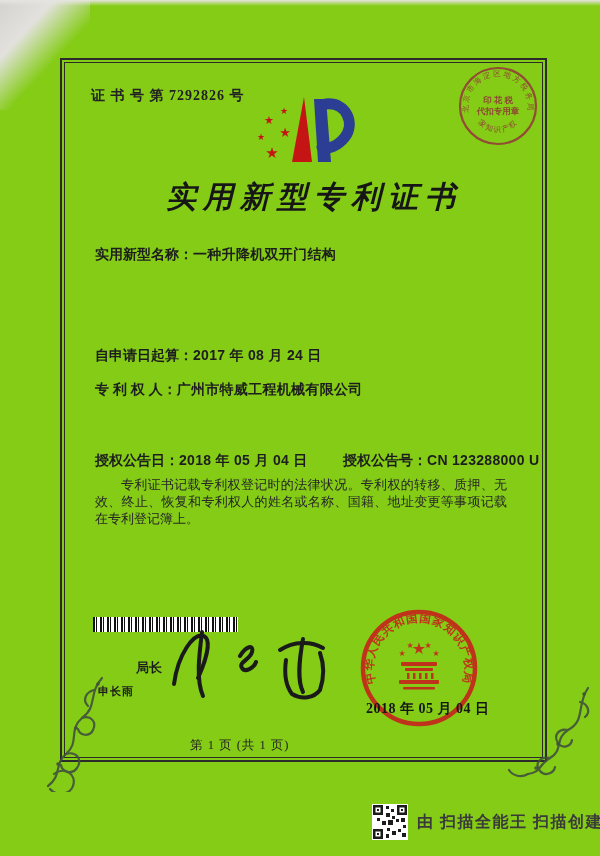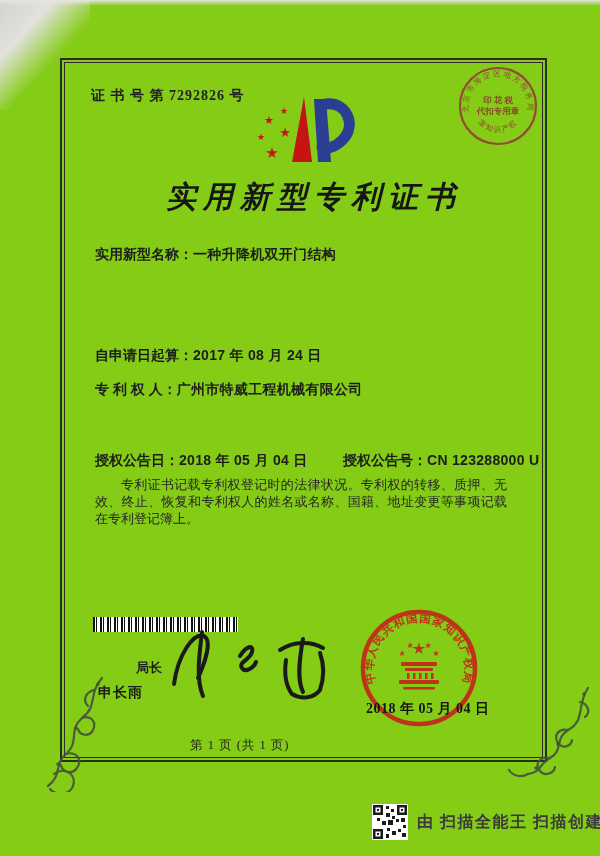--- a/index.html
+++ b/index.html
@@ -23,21 +23,21 @@
   .addr-value{display:inline-block;vertical-align:top;width:350px;}
   .grant-col2{position:absolute;left:248px;top:0;white-space:nowrap;}
   .paras{position:absolute;left:95px;top:476px;width:412px;font-size:13px;line-height:17px;
     color:#262626;text-align:justify;}
   .paras p{margin:0;text-indent:2em;}
   .barcode{position:absolute;left:93px;top:617px;width:145px;height:15px;
     background:repeating-linear-gradient(90deg,#101010 0 2px,#fff 2px 3px,#101010 3px 4px,#fff 4px 7px,#101010 7px 9px,#fff 9px 10px,#101010 10px 11px,#fff 11px 14px);}
   .signer-title{position:absolute;left:100px;top:659px;font-family:"Liberation Sans",sans-serif;
     font-weight:bold;font-size:13px;color:#1c1c1c;margin-left:36px;}
   .signer-name{position:absolute;left:98px;top:684px;font-family:"Liberation Sans",sans-serif;
-    font-weight:bold;font-size:14px;color:#1c1c1c;letter-spacing:1px;}
+    font-weight:bold;font-size:11px;color:#1c1c1c;letter-spacing:1px;}
   .signature{position:absolute;left:152px;top:626px;z-index:4;}
   .office-seal{position:absolute;left:357px;top:606px;z-index:3;opacity:.93;}
   .seal-date{position:absolute;left:366px;top:700px;z-index:5;font-size:14px;font-weight:bold;
     color:#151515;letter-spacing:.5px;}
   .page-info{position:absolute;left:190px;top:737px;width:200px;
     font-size:12.5px;color:#222;letter-spacing:1px;}
   .orn{position:absolute;z-index:2;}
   .orn-bl{left:38px;top:676px;}
   .orn-br{left:506px;top:686px;}
   .scanner-row{position:absolute;left:372px;top:804px;display:flex;align-items:center;gap:9px;}

